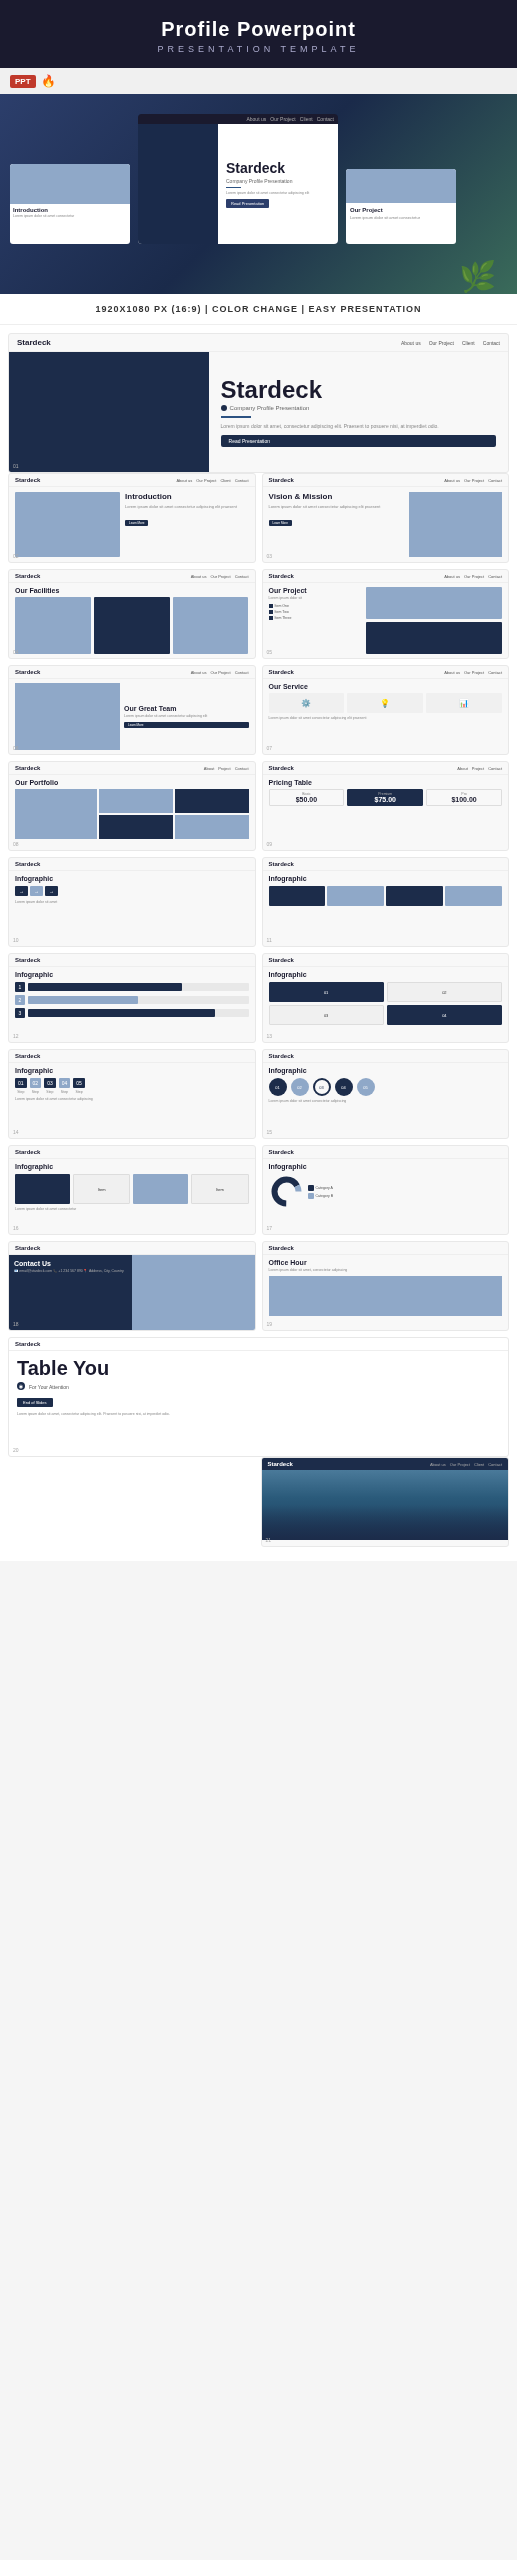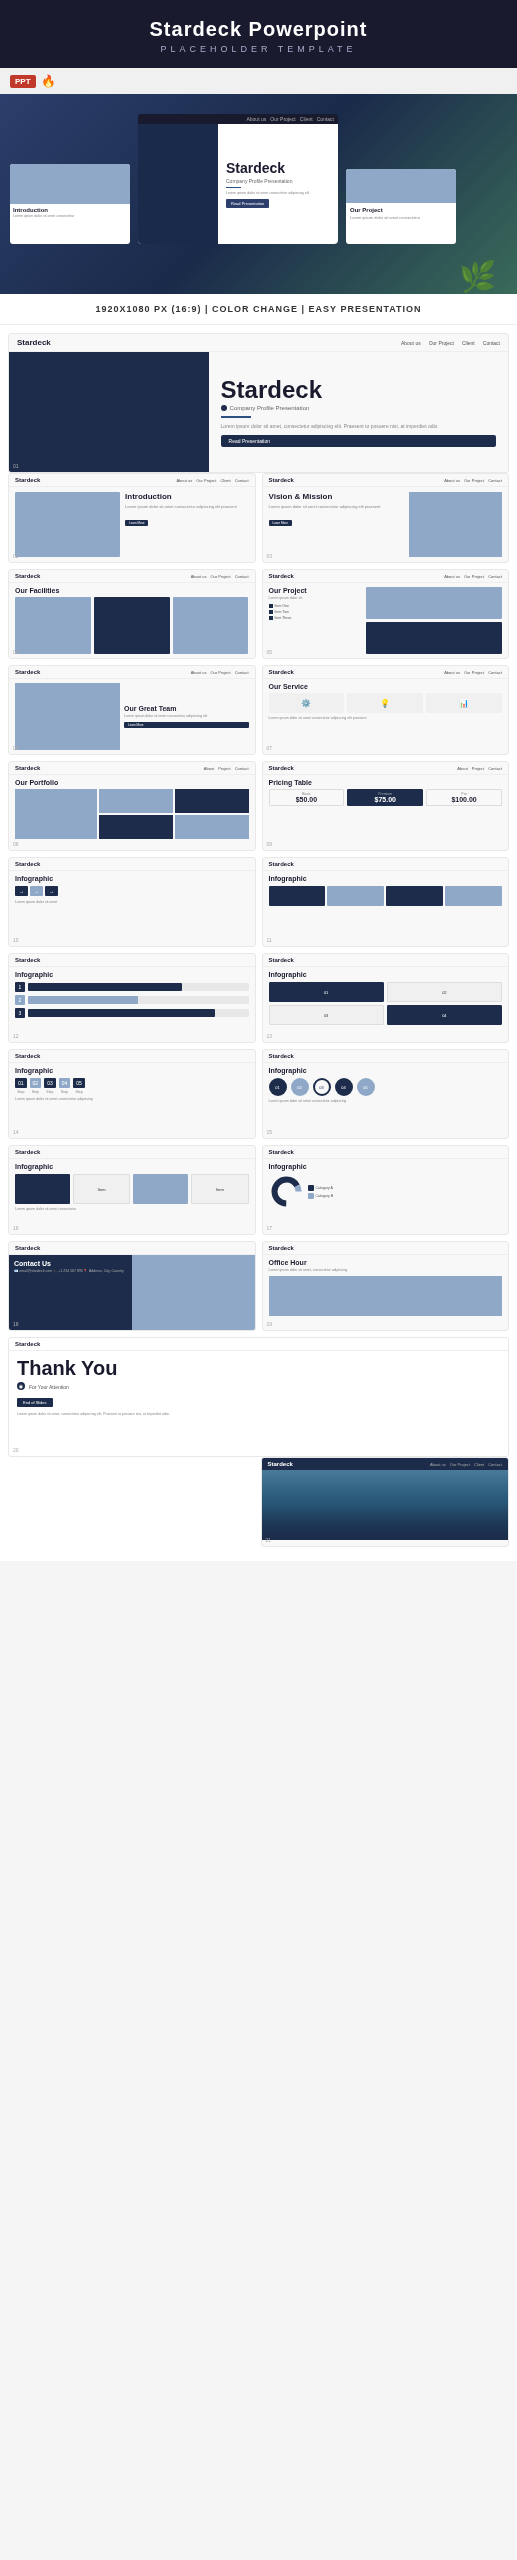--- a/index.html
+++ b/index.html
@@ -743,22 +743,22 @@
       padding: 3px 8px;
       border-radius: 2px;
       margin-top: 5px;
       display: inline-block;
     }
   </style>
 </head>
 <body>
 
 <div class="header">
-  <div class="header-title">Stardeck Powerpoint</div>
-  <div class="header-subtitle">PLACEHOLDER TEMPLATE</div>
+  <div class="header-title">Profile Powerpoint</div>
+  <div class="header-subtitle">PRESENTATION TEMPLATE</div>
 </div>
 
 <div class="ppt-badge-row">
   <span class="ppt-badge">PPT</span>
   <span class="ppt-fire">🔥</span>
 </div>
 
 <div class="hero-section">
   <div class="hero-slides-container">
 
@@ -1246,21 +1246,21 @@
       </div>
       <div class="slide-number">19</div>
     </div>
   </div>
 
   <div class="slide-card sthanks" style="min-height:120px;">
     <div class="slide-nav-full">
       <span class="stardeck-brand">Stardeck</span>
     </div>
     <div class="sthanks-body">
-      <div class="sthanks-title">Thank You</div>
+      <div class="sthanks-title">Table You</div>
       <div style="display:flex;align-items:center;gap:4px;margin-top:3px;">
         <div style="width:8px;height:8px;background:#1c2c4a;border-radius:50%;display:flex;align-items:center;justify-content:center;font-size:5px;color:white;">◉</div>
         <span class="sthanks-sub">For Your Attention</span>
       </div>
       <div class="sthanks-btn">End of Slides</div>
       <div class="sthanks-desc">Lorem ipsum dolor sit amet, consectetur adipiscing elit. Praesent to posuere nisi, at imperdiet odio.</div>
     </div>
     <div class="slide-number">20</div>
   </div>
 

